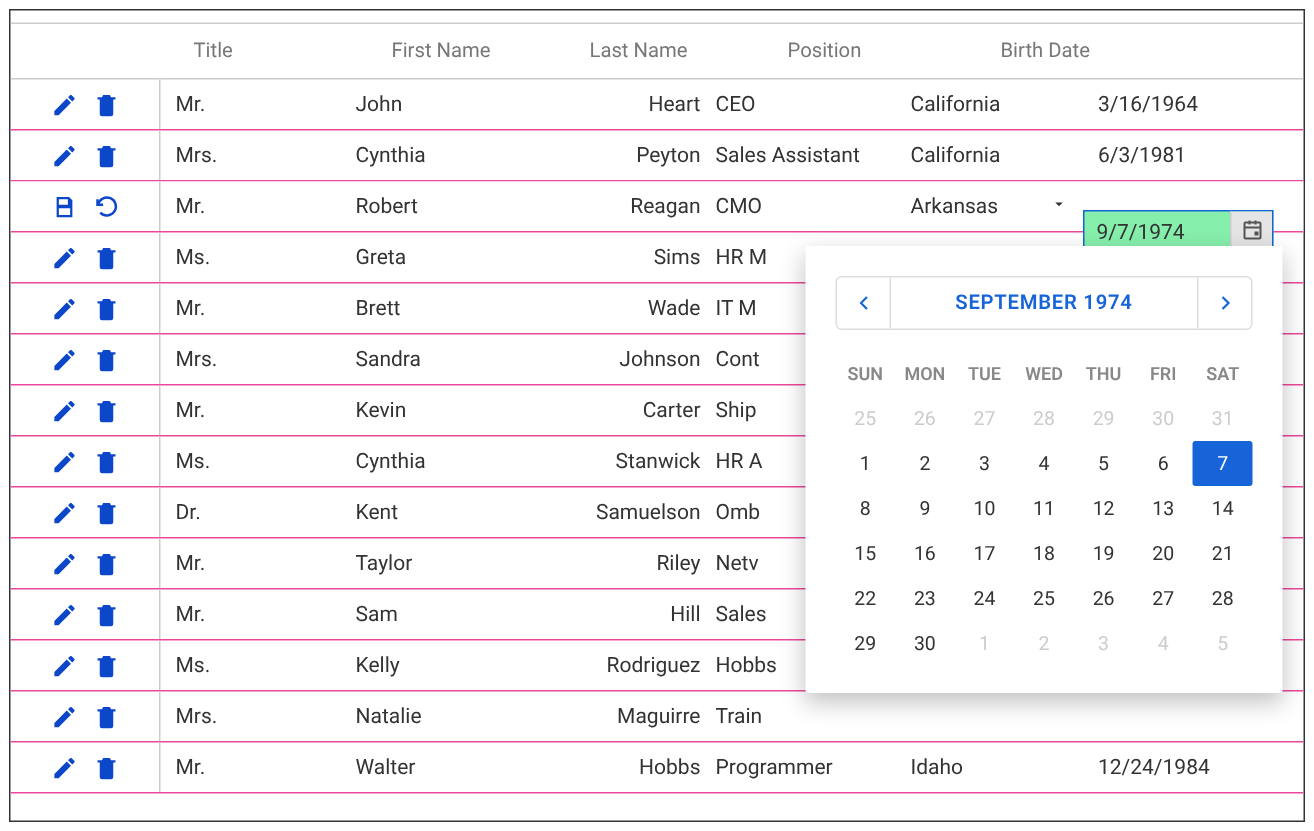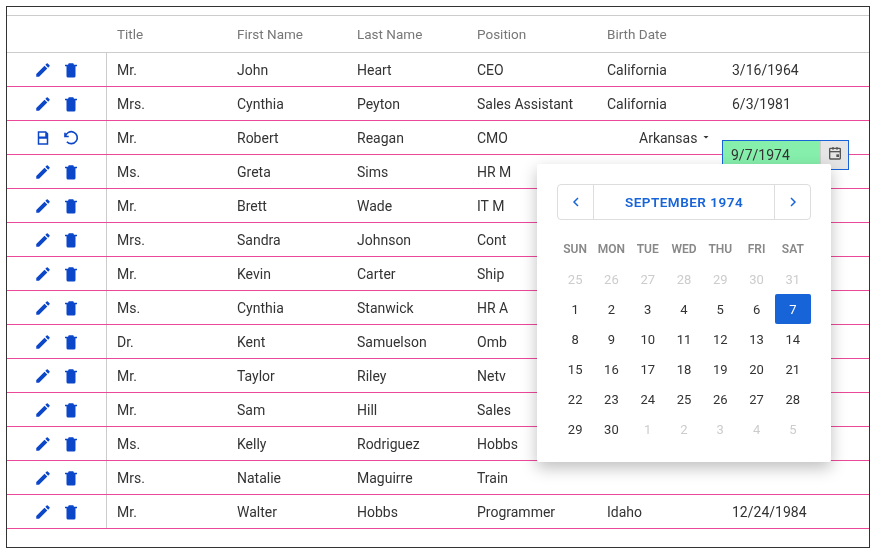--- a/index.html
+++ b/index.html
@@ -19,32 +19,33 @@
     position: relative;
     overflow: hidden;
   }
   .grid-header {
     display: flex;
     border-top: 1px solid #ccc;
     border-bottom: 1px solid #ccc;
     height: 38px;
     align-items: center;
     margin-top: 8px;
+    gap: 12px;
   }
   .grid-row {
     display: flex;
     height: 34px;
     align-items: center;
     border-bottom: 1px solid #ec4899;
   }
   .col-actions { width: 100px; border-right: 1px solid #ccc; display:flex; align-items:center; justify-content:center; gap:10px; height:100%; }
   .grid-header .col-actions { border-right: 1px solid #ccc; }
   .col-title   { width: 120px; padding-left: 10px; }
   .col-first   { width: 120px; padding-left: 10px; }
-  .col-last    { width: 120px; padding-left: 10px; }
+  .col-last    { width: 120px; padding-left: 10px; text-align: right; }
   .col-pos     { width: 130px; padding-left: 10px; }
   .col-state   { width: 125px; padding-left: 10px; position:relative; }
   .col-birth   { width: 135px; padding-left: 10px; position:relative; }
 
   .grid-header .hcell {
     color: #777;
     font-size: 13.5px;
     border-right: 0;
     height:100%;
     display:flex;
@@ -63,21 +64,21 @@
 
   .grid-row.editing {
     background: #fff;
   }
   .grid-row.editing .col-title,
   .grid-row.editing .col-first,
   .grid-row.editing .col-last,
   .grid-row.editing .col-pos { color:#333; }
 
   .state-dd {
-    display:flex; align-items:center; height:100%;margin-left:32px;
+    display:flex; align-items:center; height:100%;
   }
   .state-dd .caret {
     position:absolute; right:10px;
   }
 
   .birth-editor {
     width: 127px;
     height: 30px;
     border: 1px solid #1764d8;
     display:flex;
@@ -100,21 +101,21 @@
     align-items:center;
     justify-content:center;
     border-left:1px solid #ccc;
   }
 
   
   .calendar {
     position:absolute;
     top: 157px;
     left: 530px;
-    width: 294px;
+    width: 318px;
     background:#fff;
     box-shadow: 0 6px 16px rgba(0,0,0,.25);
     border-radius: 2px;
     padding: 20px 20px 18px 20px;
     z-index: 50;
   }
   .cal-nav {
     display:flex;
     align-items:center;
     border: 1px solid #ddd;

